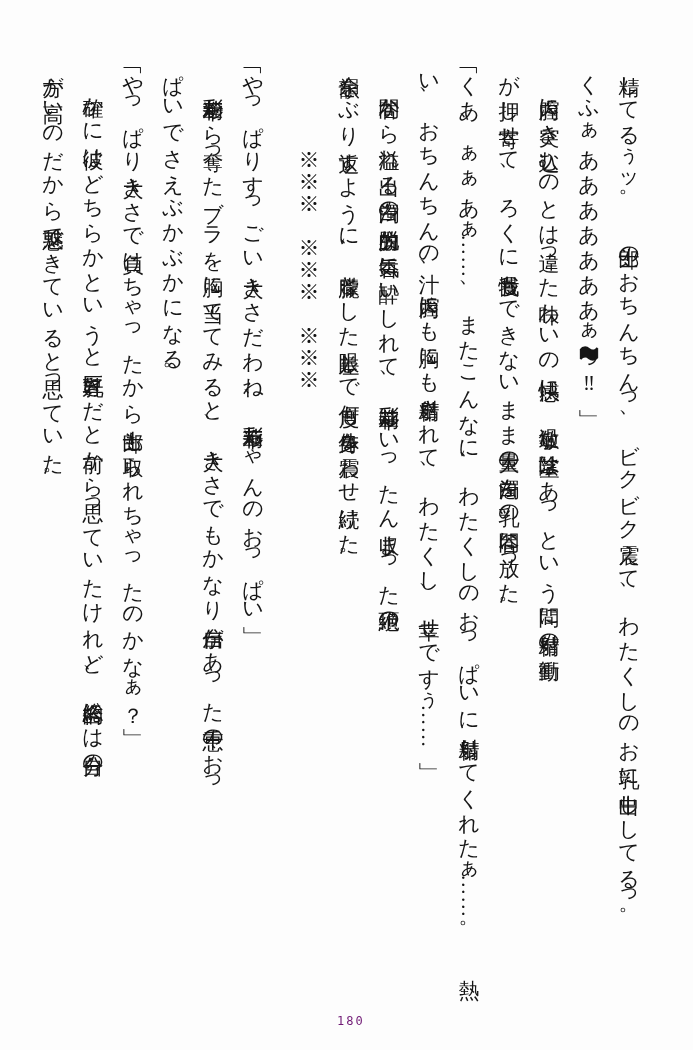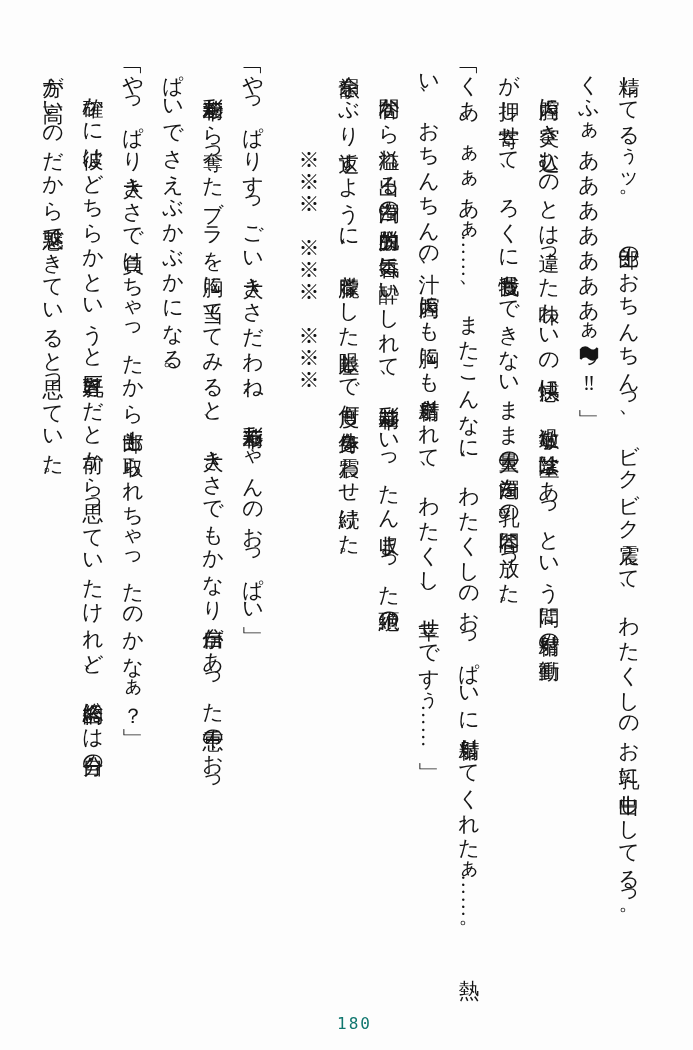--- a/index.html
+++ b/index.html
@@ -35,23 +35,23 @@
   .sep-line {
     padding-top: 76px;
     margin-left: 16px;
     color: #111;
   }
   .page-num {
     position: absolute;
     top: 1014px;
     left: 337px;
     font-family: "DejaVu Sans Mono", "Liberation Mono", monospace;
-    font-size: 16px;
+    font-size: 12px;
     letter-spacing: 2px;
-    color: #0f766e;
+    color: #701a75;
   }
 </style>
 </head>
 <body>
 
 <div class="page">
   <div class="text-block">
     <p class="tline">精してるぅッ。　士郎のおちんちんっ、ビクビク震えて、わたくしのお乳に中出ししてるっ。</p>
     <p class="tline">くふぁあああああああぁ〜〜〜〜〜〜〜〜〜〜っ‼」</p>
     <p class="tline">　膣内に突き込むのとは違った味わいの快感に、過敏な陰茎はあっという間に射精の衝動</p>

